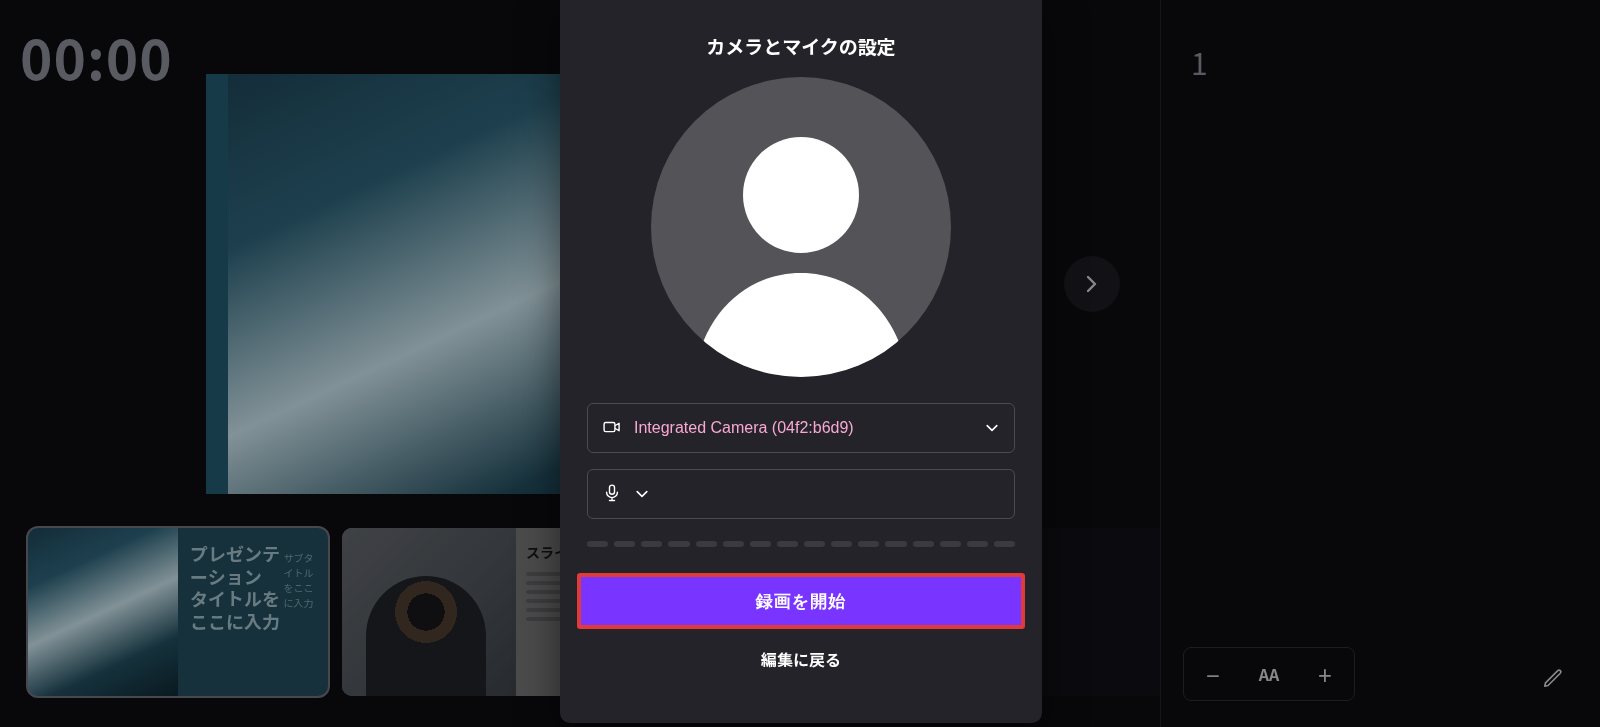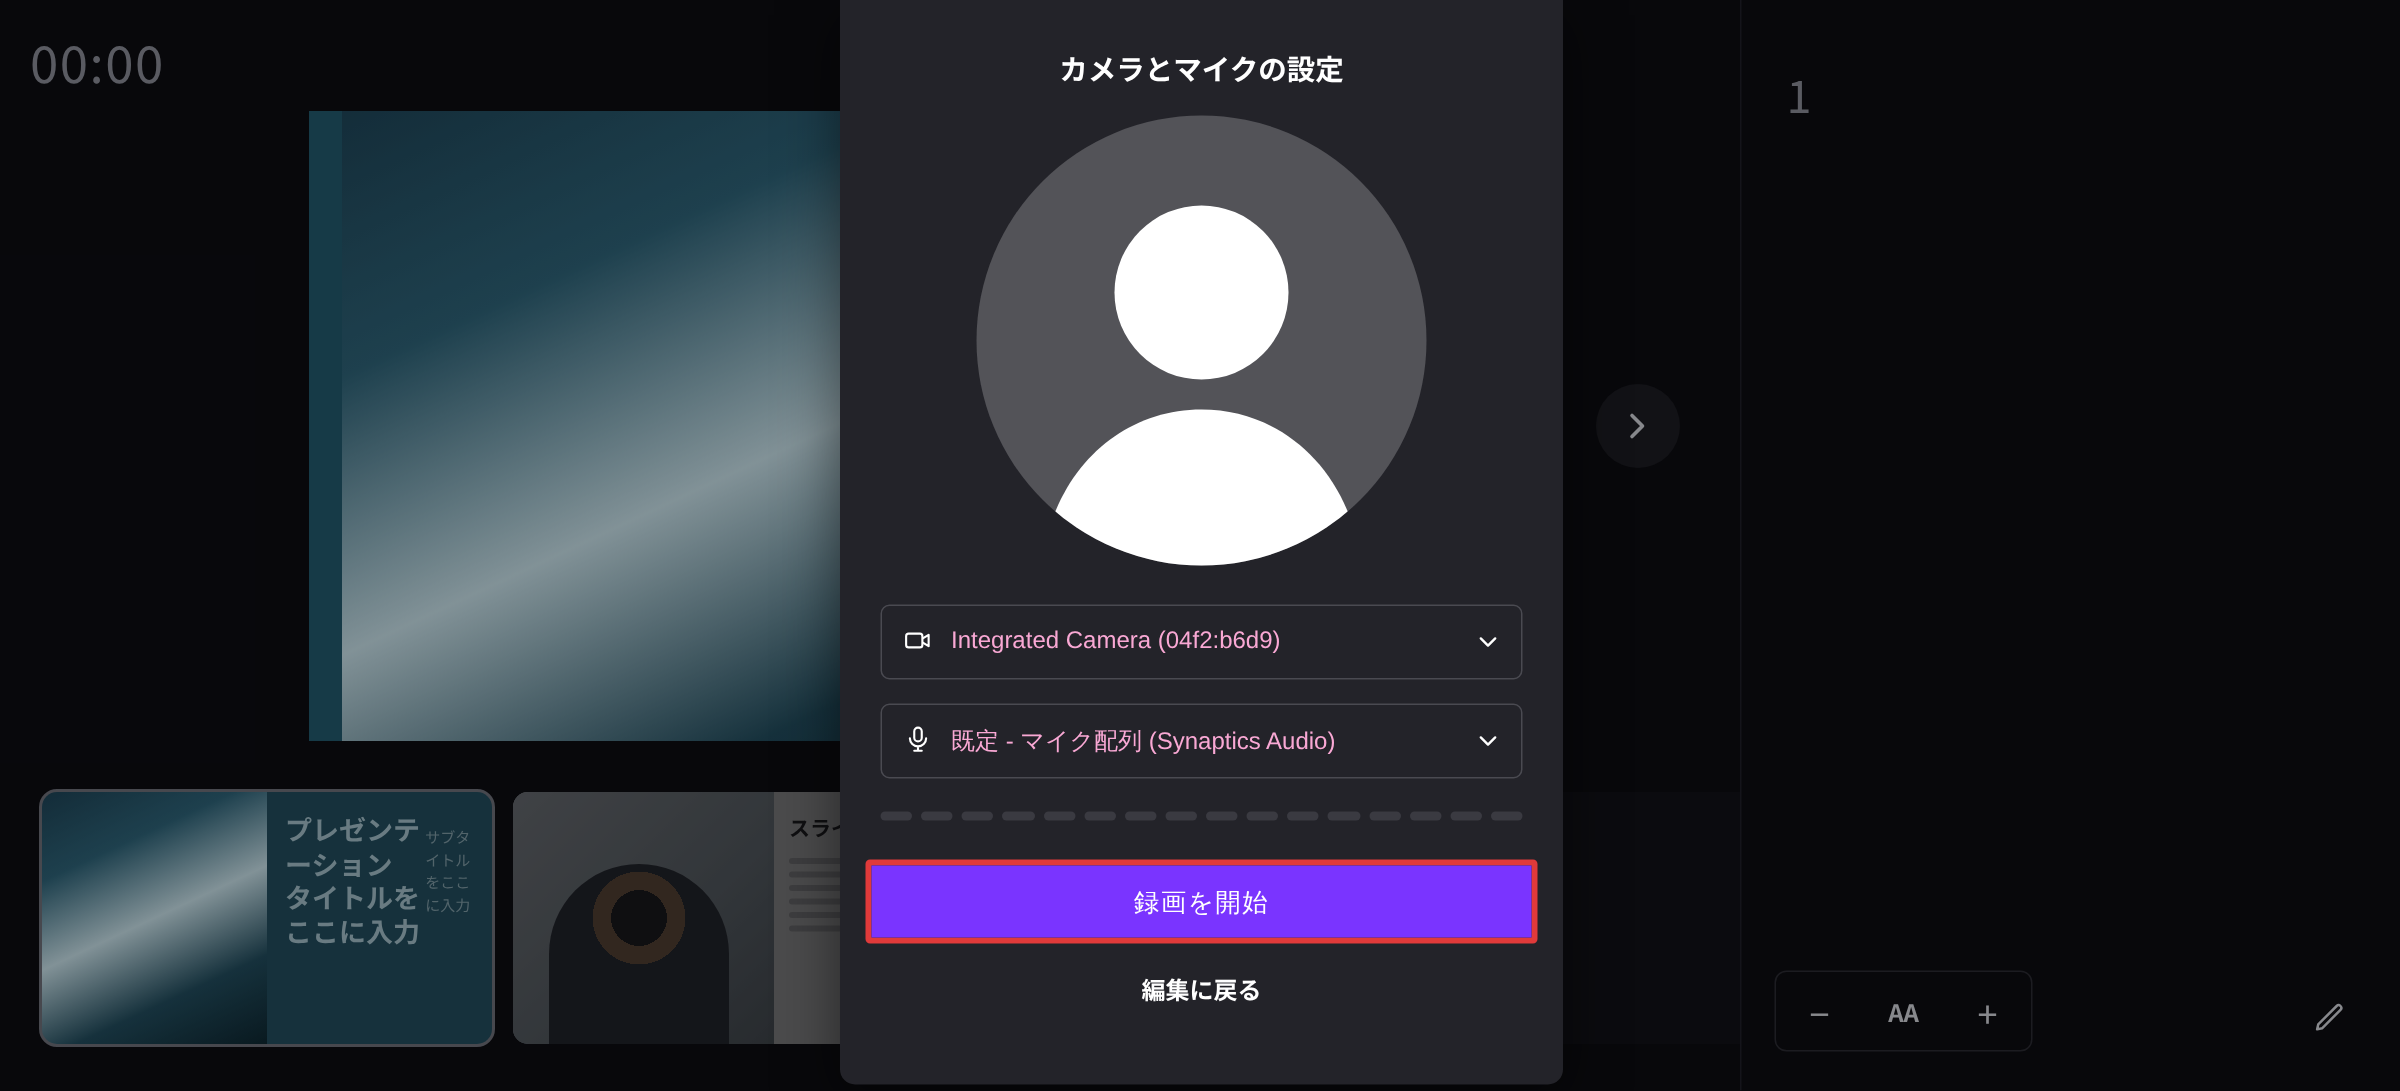--- a/index.html
+++ b/index.html
@@ -1,18 +1,18 @@
 <!DOCTYPE html>
 <html><head>
   <meta charset="utf-8">
   <style>
     *{margin:0;padding:0;box-sizing:border-box}
     body{background:#0d0d12;color:#fff;font-family:"Hiragino Sans","Noto Sans JP","Yu Gothic",sans-serif;width:1600px;height:727px;overflow:hidden;position:relative}
 
-    .timer{position:absolute;top:16px;left:20px;font-size:34px;font-weight:400;color:#8a8d97;letter-spacing:1px}
+    .timer{position:absolute;top:16px;left:20px;font-size:55px;font-weight:700;color:#8a8d97;letter-spacing:1px}
 
     .main-stage{position:absolute;top:74px;left:206px;width:700px;height:420px;background:linear-gradient(155deg,#1e4457 0%,#2e6378 25%,#c7e0e8 50%,#224c5d 75%,#0e2731 100%);border-radius:6px}
     .main-stage::before{content:"";position:absolute;left:0;top:0;bottom:0;width:22px;background:#22596d}
 
     .thumb-strip{position:absolute;top:528px;left:28px;right:330px;height:170px;display:flex;gap:14px;align-items:flex-start}
     .thumb{width:300px;height:168px;border-radius:10px;background:#1b1b23;position:relative;overflow:hidden;flex:0 0 auto}
     .thumb.active{outline:3px solid #6d6f79;outline-offset:-1px}
 
     .thumb1-left{position:absolute;left:0;top:0;bottom:0;width:50%;background:linear-gradient(155deg,#1e4457 0%,#2e6378 25%,#c7e0e8 50%,#224c5d 75%,#0e2731 100%)}
     .thumb1-right{position:absolute;right:0;top:0;bottom:0;width:50%;background:#224c5d;padding:14px 12px;display:flex;justify-content:center}
@@ -48,21 +48,21 @@
 
     .sel{width:428px;height:50px;margin-top:16px;border:1px solid #4a4a51;border-radius:6px;display:flex;align-items:center;padding:0 14px;gap:12px;color:#f9a8d4;background:transparent}
     .sel:first-of-type{margin-top:26px}
     .sel-label{flex:1;text-align:left;font-size:16px}
     .chev svg{display:block}
 
     .meter{width:428px;height:8px;margin-top:22px;display:flex;gap:6px}
     .meter span{flex:1;height:6px;border-radius:3px;background:#3a3a41}
 
     .rec-wrap{margin-top:24px;border:4px solid #e03a3a;padding:0;border-radius:3px}
-    .rec-btn{width:440px;height:48px;background:#7a34ff;color:#fff;border:none;font-size:17px;font-weight:400;letter-spacing:1px;cursor:pointer}
+    .rec-btn{width:440px;height:48px;background:#7a34ff;color:#fff;border:none;font-size:17px;font-weight:700;letter-spacing:1px;cursor:pointer}
 
     .back-link{margin-top:18px;font-size:16px;font-weight:700;color:#fff;cursor:pointer}
 
     .thumb4{background:linear-gradient(135deg,#567 0%,#345 100%)}
     .thumb5{background:#1a3d4a}
     .thumb5 .t5a{position:absolute;left:10px;top:10px;right:100px;bottom:10px;background:#efece6;color:#333;font-size:10px;padding:8px;border-radius:4px}
     .thumb5 .t5b{position:absolute;right:10px;top:10px;width:85px;bottom:10px;background:linear-gradient(180deg,#888 0%,#555 100%);border-radius:4px}
   </style>
 </head>
 <body>
@@ -169,21 +169,20 @@
     </span>
   </button>
 
   <button class="sel">
     <span>
       <svg width="20" height="20" viewBox="0 0 24 24">
           <rect x="9" y="2.5" width="6" height="11" rx="3" stroke="#fff" stroke-width="1.7" fill="none"></rect>
           <path d="M5.5 11a6.5 6.5 0 0013 0M12 17.5V21M9 21h6" stroke="#fff" stroke-width="1.7" fill="none" stroke-linecap="round"></path>
         </svg>
     </span>
-    <span class="sel-label">既定 - マイク配列 (Synaptics Audio)</span>
     <span class="chev">
       <svg width="16" height="16" viewBox="0 0 20 20">
           <path d="M4 7l6 6 6-6" stroke="#fff" stroke-width="2" fill="none" stroke-linecap="round" stroke-linejoin="round"></path>
         </svg>
     </span>
   </button>
 
   <div class="meter">
     <span></span>
       <span></span>

